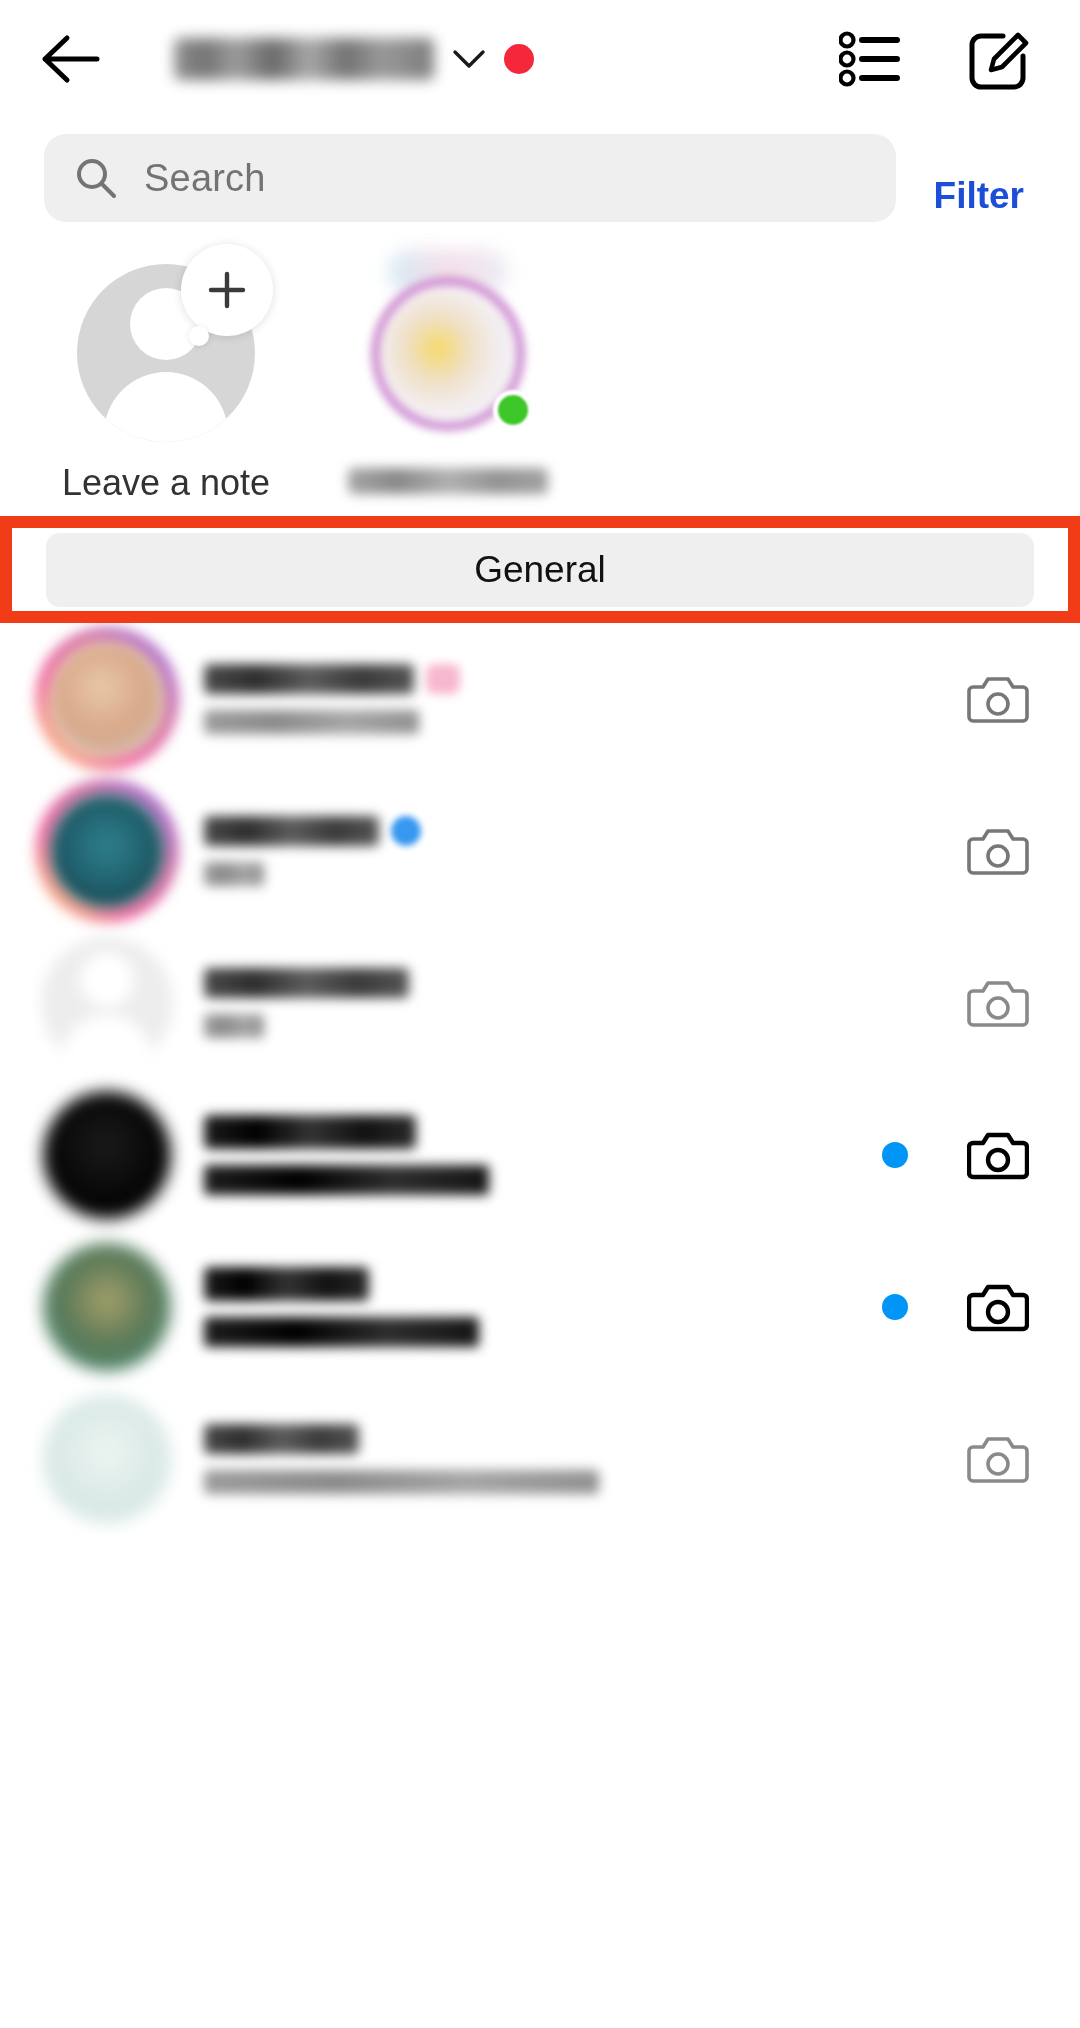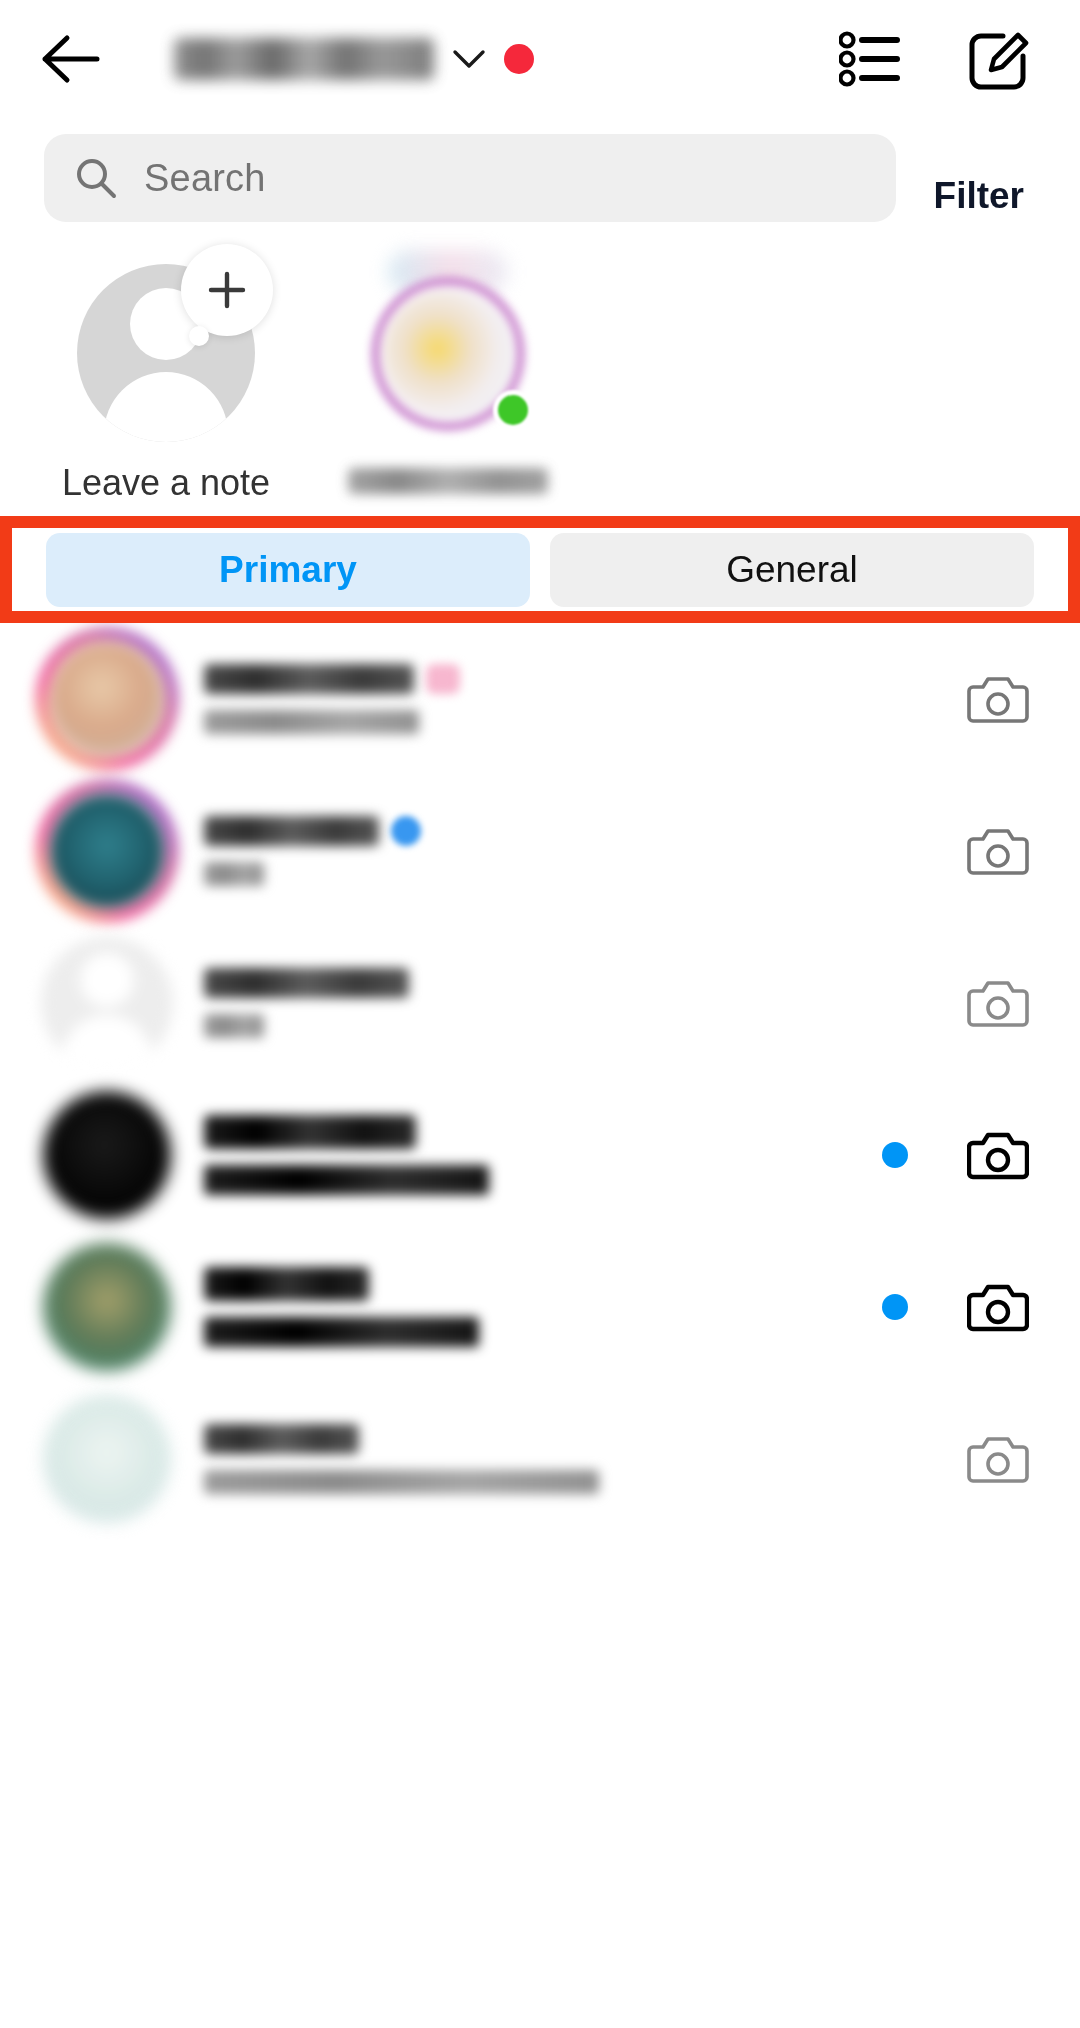--- a/index.html
+++ b/index.html
@@ -28,21 +28,21 @@
   .header-actions { margin-left: auto; display: flex; align-items: center; gap: 58px; padding-right: 10px; }
   .hdr-icon { width: 72px; height: 72px; display: flex; align-items: center; justify-content: center; }
 
   
   .search-row { display: flex; align-items: center; padding: 16px 34px 0 44px; gap: 10px; }
   .search-box {
     flex: 1; height: 88px; background: #efefef; border-radius: 22px;
     display: flex; align-items: center; padding: 0 30px; gap: 26px;
   }
   .search-ph { font-size: 38px; color: #737373; letter-spacing: .2px; }
-  .filter-link { font-size: 37px; color: #0f172a; font-weight: 600; padding: 0 22px 0 28px; margin-top: 36px; }
+  .filter-link { font-size: 37px; color: #1d4ed8; font-weight: 600; padding: 0 22px 0 28px; margin-top: 36px; }
 
   
   .notes-row { display: flex; padding: 42px 0 0 56px; gap: 62px; }
   .note-item { width: 220px; display: flex; flex-direction: column; align-items: center; position: relative; }
   .note-av-wrap { position: relative; width: 178px; height: 178px; }
   .placeholder-av {
     width: 178px; height: 178px; border-radius: 50%;
     background: #d6d6d6; position: relative; overflow: hidden;
   }
   .placeholder-av::before {
@@ -231,21 +231,20 @@
         </div>
         <div class="green-dot"></div>
       </div>
       <div class="note-label-blur"></div>
     </div>
 
   </div>
 
   <div class="tabs-highlight">
     <div class="tabs-row">
-      <div class="tab active">Primary</div>
       <div class="tab">General</div>
     </div>
   </div>
 
   <div class="chat-list">
 
     <div class="chat-row">
       <div class="av-slot">
         <div class="ring">
           <div class="avatar" style="background:radial-gradient(circle at 45% 40%,#e8c9a8,#d9a98a 45%,#c9b9aa 100%);"></div>

